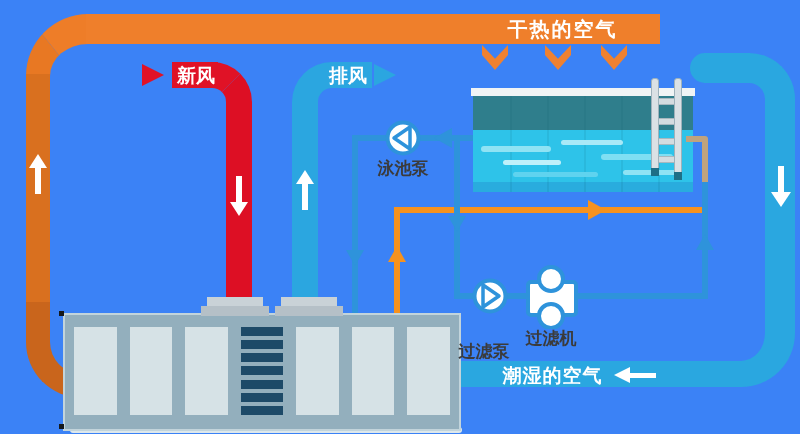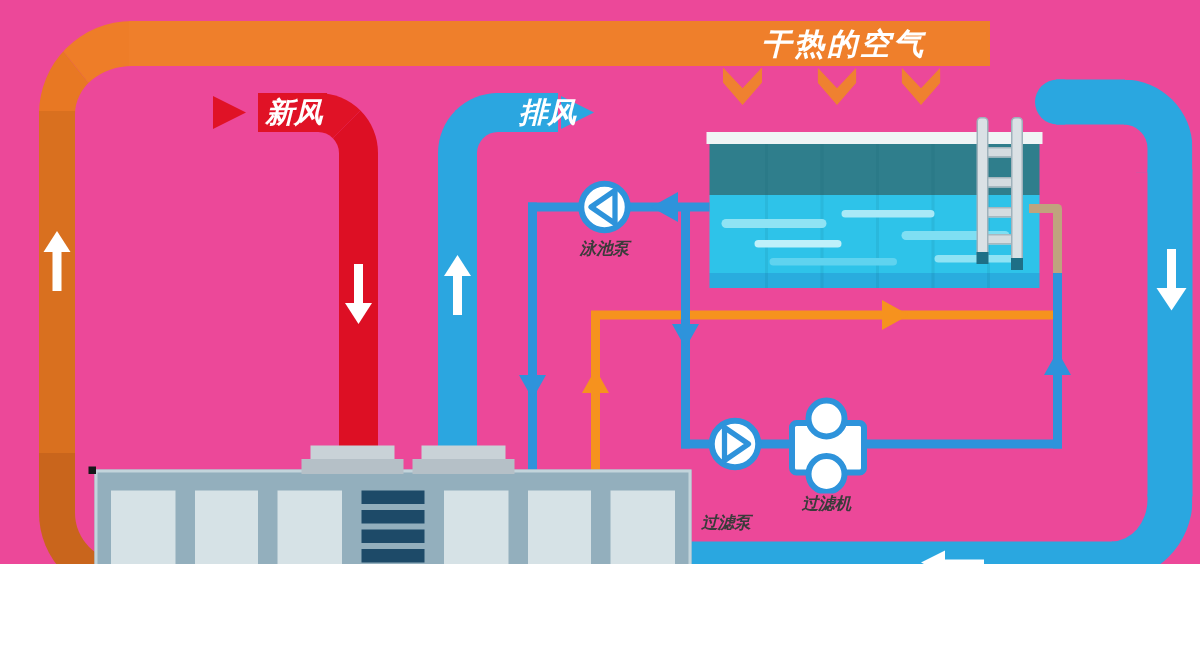--- a/index.html
+++ b/index.html
@@ -1,33 +1,33 @@
 <!DOCTYPE html>
 <html><head>
 <meta charset="utf-8">
 <style>
   html,body{margin:0;padding:0;background:#fff;}
-  #stage{position:relative;width:800px;height:376px;background:#ec4899;overflow:hidden;
-         font-family:"DejaVu Sans","Liberation Sans",sans-serif;font-style:italic;}
+  #stage{position:relative;width:800px;height:434px;background:#3b82f6;overflow:hidden;
+         font-family:"DejaVu Sans","Liberation Sans",sans-serif;}
   .abs{position:absolute;box-sizing:border-box;}
   
   .corner{position:absolute;box-sizing:border-box;background:transparent;}
   .o-band{background:#EF7F2B;}
   .o-vert{background:#D9701F;}
   .b-pipe{background:#2AA7E0;}
   
   .warr{position:absolute;display:flex;align-items:center;z-index:12;}
   .warr.v{flex-direction:column;}
   .tri{width:0;height:0;}
   
   .banner-txt{position:absolute;color:#fff;font-weight:bold;font-size:20px;
               letter-spacing:2px;text-align:center;z-index:15;line-height:1;}
   .pipe-lbl{position:absolute;color:#fff;font-weight:bold;font-size:19px;
             text-align:center;z-index:15;line-height:1;}
-  .eq-lbl{position:absolute;color:#3b3b3b;font-weight:bold;font-size:11px;
+  .eq-lbl{position:absolute;color:#3b3b3b;font-weight:bold;font-size:17px;
           text-align:center;z-index:50;line-height:1;white-space:nowrap;}
   
   .chev{position:absolute;width:26px;height:25px;background:#EF8130;z-index:14;
         clip-path:polygon(0% 0%,50% 55%,100% 0%,100% 40%,50% 100%,0% 40%);}
   
   .tb{background:#2E93DB;position:absolute;z-index:20;}
   .to{background:#F6921E;position:absolute;z-index:20;}
   .tt{background:#BFA37E;position:absolute;z-index:21;}
   
   #pool{position:absolute;left:473px;top:88px;width:220px;height:104px;z-index:15;}
@@ -75,40 +75,41 @@
   <div class="corner" style="left:749px;top:53px;width:46px;height:62px;border-top:30px solid #2AA7E0;border-right:30px solid #2AA7E0;border-top-right-radius:46px;z-index:10;"></div>
   <div class="abs b-pipe" style="left:765px;top:113px;width:30px;height:218px;z-index:10;"></div>
   <div class="corner" style="left:741px;top:329px;width:54px;height:58px;border-right:30px solid #2AA7E0;border-bottom:26px solid #2AA7E0;border-bottom-right-radius:54px;z-index:10;"></div>
   <div class="abs b-pipe" style="left:452px;top:361px;width:290px;height:26px;z-index:10;"></div>
 
   <div class="warr v" style="left:771px;top:166px;">
     <div style="width:6px;height:26px;background:#fff;"></div>
     <div class="tri" style="border-left:10px solid transparent;border-right:10px solid transparent;border-top:15px solid #fff;"></div>
   </div>
 
+  <div class="banner-txt" style="left:495px;top:366px;width:115px;font-size:19px;letter-spacing:1px;">潮湿的空气</div>
   <div class="warr" style="left:614px;top:367px;z-index:15;">
     <div class="tri" style="border-top:8px solid transparent;border-bottom:8px solid transparent;border-right:16px solid #fff;"></div>
     <div style="width:26px;height:5px;background:#fff;"></div>
   </div>
 
   <div class="tri abs" style="left:142px;top:64px;border-top:11px solid transparent;border-bottom:11px solid transparent;border-left:22px solid #E01226;z-index:12;"></div>
   <div class="abs" style="left:172px;top:62px;width:46px;height:26px;background:#E01226;z-index:11;"></div>
   <div class="corner" style="left:212px;top:62px;width:40px;height:50px;border-top:26px solid #E01226;border-right:26px solid #DD0F24;border-top-right-radius:40px;z-index:11;"></div>
   <div class="abs" style="left:226px;top:110px;width:26px;height:188px;background:#DD0F24;z-index:11;"></div>
   <div class="pipe-lbl" style="left:174px;top:66px;width:44px;">新风</div>
   <div class="warr v" style="left:230px;top:176px;">
     <div style="width:6px;height:26px;background:#fff;"></div>
     <div class="tri" style="border-left:9px solid transparent;border-right:9px solid transparent;border-top:14px solid #fff;"></div>
   </div>
 
   <div class="corner" style="left:292px;top:62px;width:40px;height:50px;border-top:26px solid #2BA6E0;border-left:26px solid #2BA6E0;border-top-left-radius:40px;z-index:11;"></div>
   <div class="abs" style="left:330px;top:62px;width:42px;height:26px;background:#2BA6E0;z-index:11;"></div>
   <div class="tri abs" style="left:374px;top:64px;border-top:11px solid transparent;border-bottom:11px solid transparent;border-left:22px solid #2BA6E0;z-index:12;"></div>
   <div class="abs" style="left:292px;top:110px;width:26px;height:188px;background:#2BA6E0;z-index:11;"></div>
-  <div class="pipe-lbl" style="left:324px;top:66px;width:48px;margin-left:17px;">排风</div>
+  <div class="pipe-lbl" style="left:324px;top:66px;width:48px;">排风</div>
   <div class="warr v" style="left:296px;top:170px;">
     <div class="tri" style="border-left:9px solid transparent;border-right:9px solid transparent;border-bottom:14px solid #fff;"></div>
     <div style="width:6px;height:26px;background:#fff;"></div>
   </div>
 
   <div id="pool">
     <div class="abs" style="left:-2px;top:0;width:224px;height:8px;background:#F0F4F5;"></div>
     <div class="abs" style="left:0;top:8px;width:220px;height:34px;background:#2F7E8C;"></div>
     <div class="abs" style="left:0;top:42px;width:220px;height:52px;background:#2EC3E9;"></div>
     <div class="abs" style="left:0;top:94px;width:220px;height:10px;background:#29ACDE;"></div>

